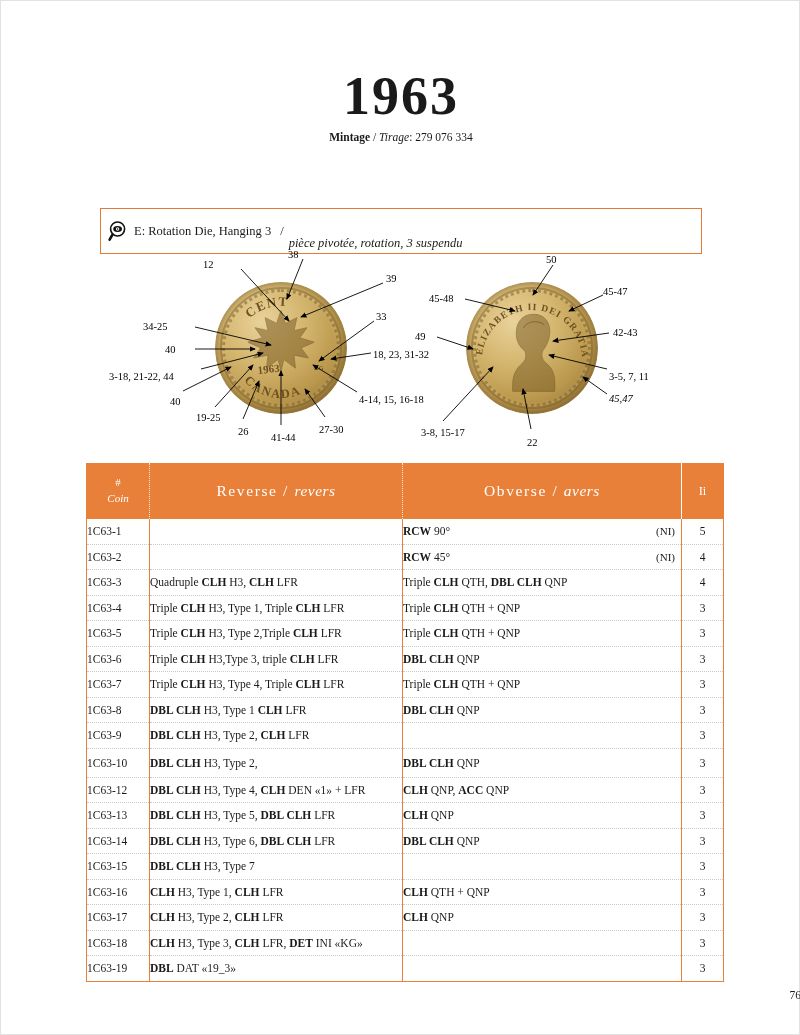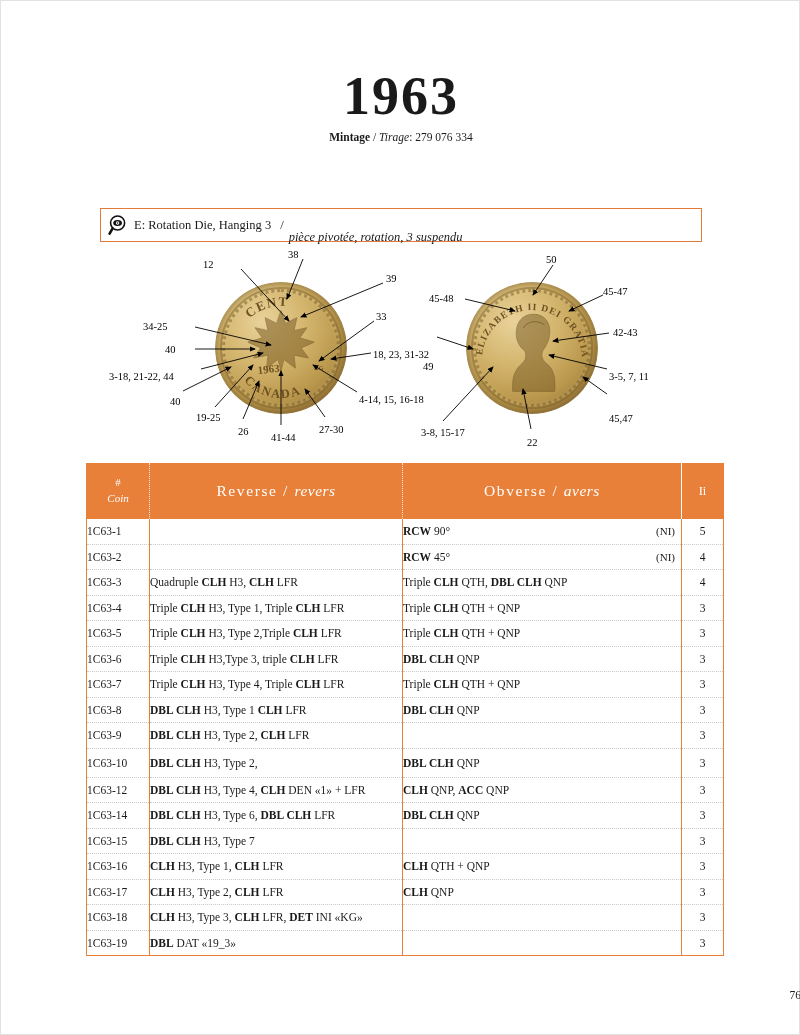--- a/index.html
+++ b/index.html
@@ -6,21 +6,21 @@
   body{width:800px;height:1035px;position:relative;font-family:"Liberation Serif",serif;color:#1a1a1a;overflow:hidden;}
   .page{position:absolute;inset:0;border:1px solid #e2e2e2;box-sizing:border-box;background:#fff;}
 
   
   .title{position:absolute;top:68px;left:0;width:800px;text-align:center;font-size:54px;font-weight:bold;letter-spacing:2px;font-family:"Liberation Serif",serif;line-height:1;}
   .mintage{position:absolute;top:130px;left:0;width:800px;text-align:center;font-size:11.5px;}
   .mintage .lbl{font-weight:bold;}
   .mintage .it{font-style:italic;}
 
   
-  .notebox{position:absolute;left:99px;top:207px;width:602px;height:34px;border:1.6px solid #e07b39;box-sizing:border-box;background:#fff;display:flex;align-items:center;}
+  .notebox{position:absolute;left:99px;top:207px;width:602px;height:46px;border:1.6px solid #e07b39;box-sizing:border-box;background:#fff;display:flex;align-items:center;}
   .mag{flex:0 0 auto;margin-left:7px;margin-right:4px;width:22px;height:22px;position:relative;}
   .note-en{font-size:12.5px;}
   .note-sep{font-size:12.5px;padding:0 5px 0 9px;}
   .note-fr{font-size:12.5px;font-style:italic;margin-top:24px;}
 
   
   .figure{position:absolute;left:90px;top:248px;width:620px;height:205px;}
   .coin{position:absolute;border-radius:50%;overflow:hidden;}
   .coin-rev{left:124px;top:33px;width:132px;height:132px;}
   .coin-obv{left:375px;top:33px;width:132px;height:132px;}
@@ -171,23 +171,23 @@
         <div class="ann" style="left: 18px; top: 122px;">3-18, 21-22, 44</div>
         <div class="ann" style="left: 79px; top: 147px;">40</div>
         <div class="ann" style="left: 105px; top: 163px;">19-25</div>
         <div class="ann" style="left: 147px; top: 177px;">26</div>
         <div class="ann" style="left: 180px; top: 183px;">41-44</div>
         <div class="ann" style="left: 228px; top: 175px;">27-30</div>
         <div class="ann" style="left: 455px; top: 5px;">50</div>
         <div class="ann" style="left: 512px; top: 37px;">45-47</div>
         <div class="ann" style="left: 522px; top: 78px;">42-43</div>
         <div class="ann" style="left: 518px; top: 122px;">3-5, 7, 11</div>
-        <div class="ann" style="left: 518px; top: 164px;">45,47</div>
+        <div class="ann" style="left: 518px; top: 144px; font-style: italic;">45,47</div>
         <div class="ann" style="left: 338px; top: 44px;">45-48</div>
-        <div class="ann" style="left: 332px; top: 82px; margin-top: 30px;">49</div>
+        <div class="ann" style="left: 324px; top: 82px;">49</div>
         <div class="ann" style="left: 330px; top: 178px;">3-8, 15-17</div>
         <div class="ann" style="left: 436px; top: 188px;">22</div>
       </div>
   </div>
 
   <table class="tbl">
     <thead>
       <tr>
         <th class="c-num th-coin">
           <div class="hash">#</div>
@@ -322,20 +322,31 @@
           <td class="c-rev"><b class="u">DBL CLH</b> H3, Type 4, <b class="u">CLH</b> DEN «1» + LFR</td>
           <td class="c-obv">
             <div class="obvwrap">
               <span><b class="u">CLH</b> QNP, <b class="u">ACC</b> QNP</span>
               <span class="ni"></span>
             </div>
           </td>
           <td class="c-ii">3</td>
         </tr>
         <tr>
+          <td class="c-num">1C63-13</td>
+          <td class="c-rev"><b class="u">DBL CLH</b> H3, Type 5,  <b class="u">DBL CLH</b> LFR</td>
+          <td class="c-obv">
+            <div class="obvwrap">
+              <span><b class="u">CLH</b> QNP</span>
+              <span class="ni"></span>
+            </div>
+          </td>
+          <td class="c-ii">3</td>
+        </tr>
+        <tr>
           <td class="c-num">1C63-14</td>
           <td class="c-rev"><b class="u">DBL CLH</b> H3, Type 6, <b class="u">DBL CLH</b> LFR</td>
           <td class="c-obv">
             <div class="obvwrap">
               <span><b class="u">DBL CLH</b> QNP</span>
               <span class="ni"></span>
             </div>
           </td>
           <td class="c-ii">3</td>
         </tr>

